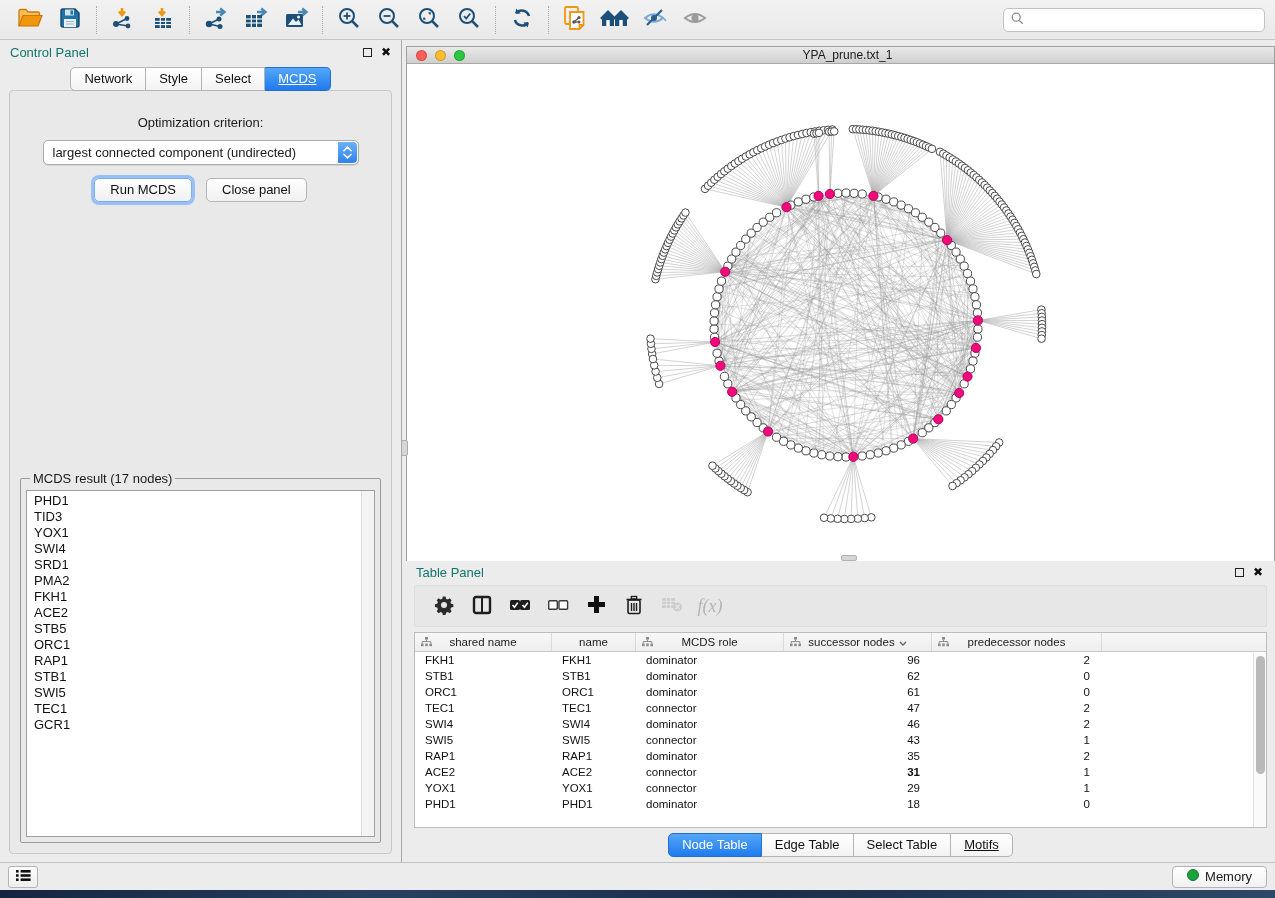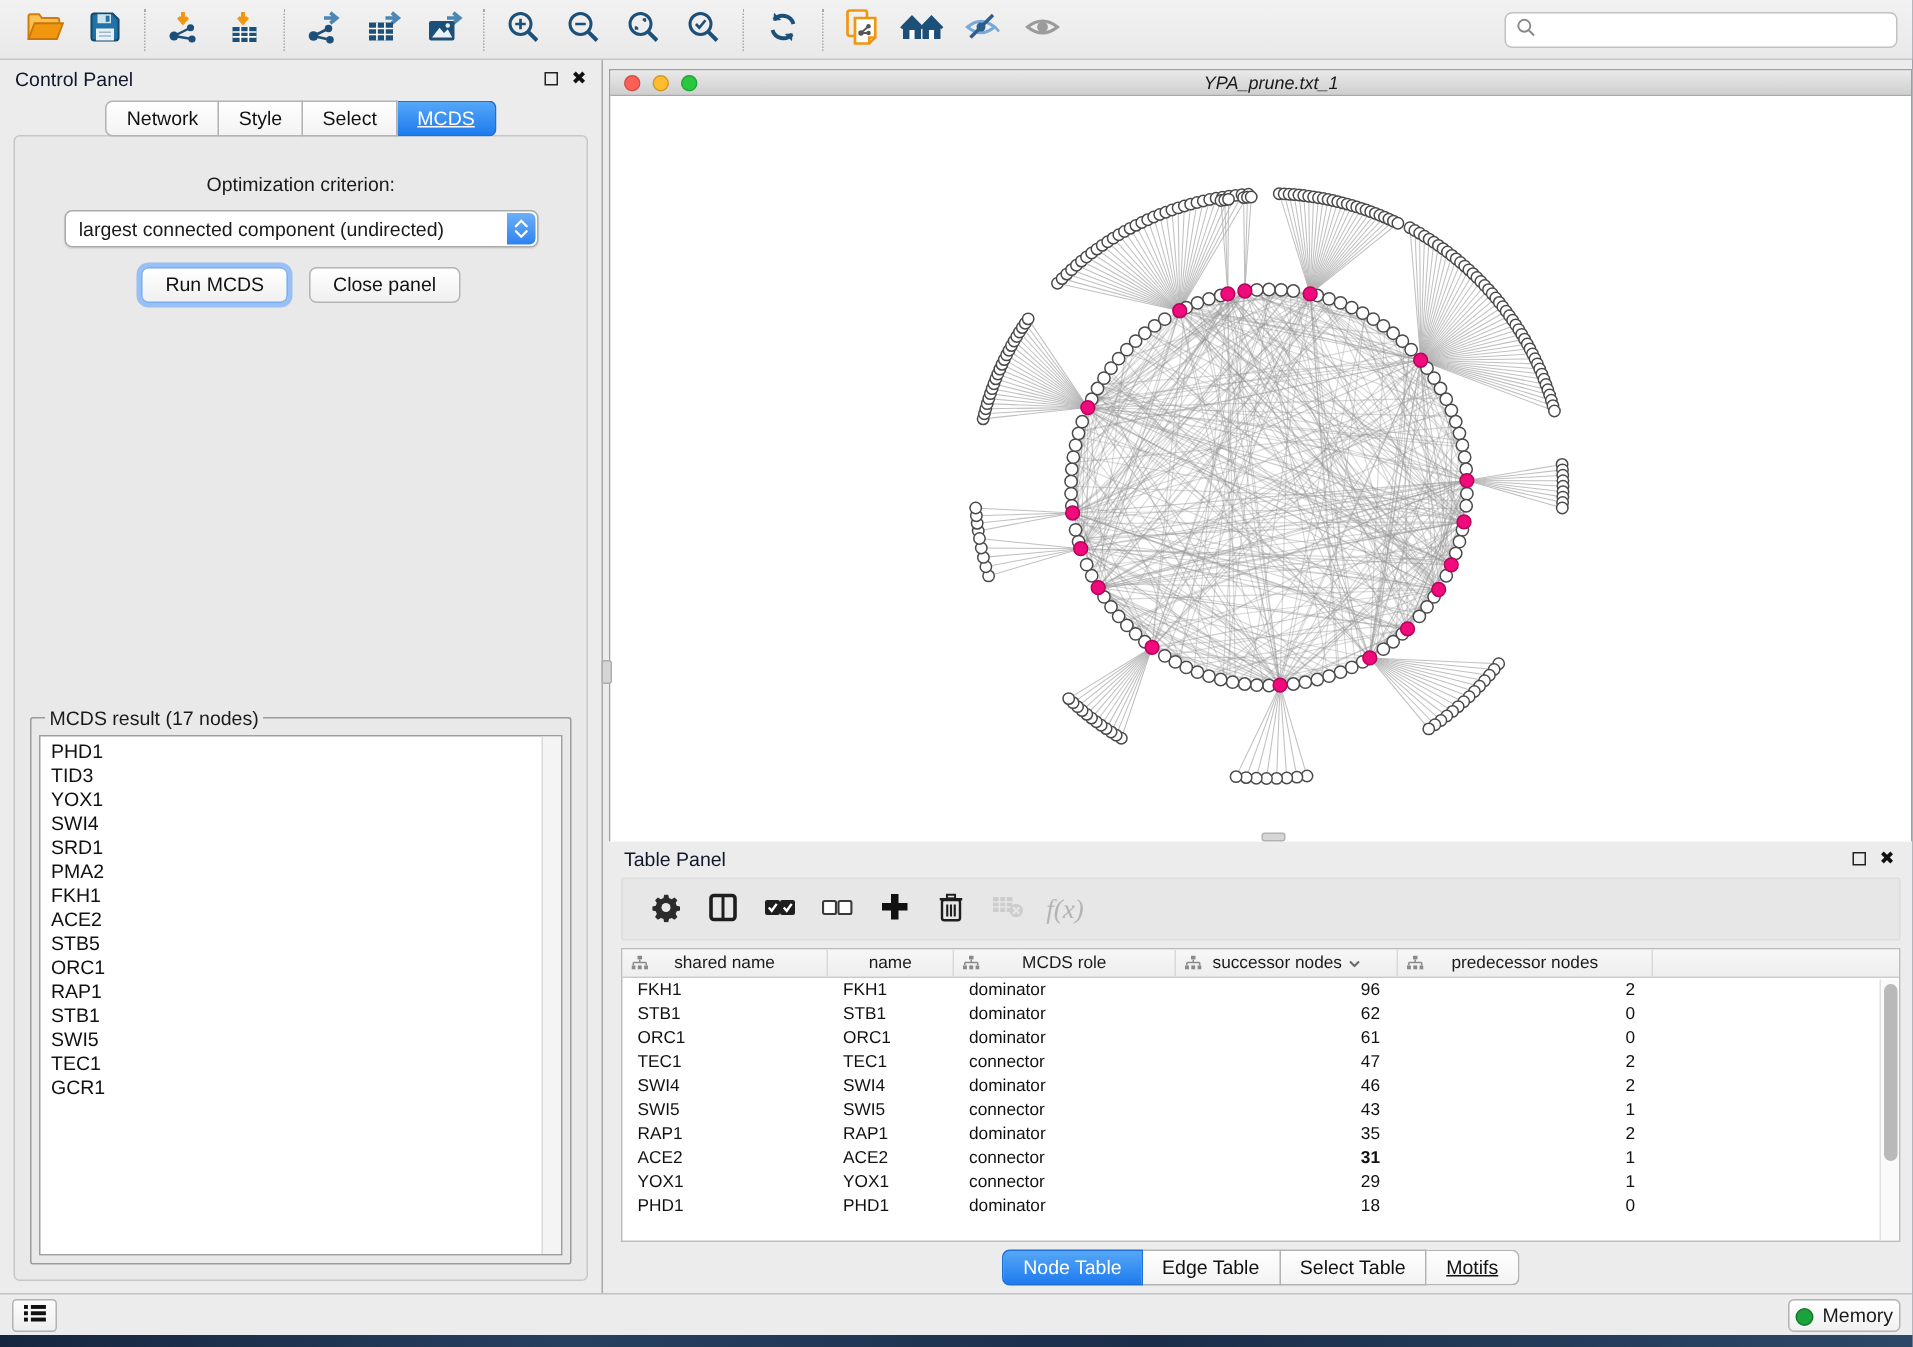--- a/index.html
+++ b/index.html
@@ -13,21 +13,21 @@
   .tsep { width:1px; height:28px; border-left:1px dotted #a8a8a8; margin:0 6px; }
   .searchbox { margin-left:auto; width:262px; height:24px; background:#fff; border:1px solid #c2c2c2; border-radius:5px; display:flex; align-items:center; padding:0 7px; }
   .searchbox input { border:none; outline:none; flex:1; font-size:12px; font-family:inherit; background:transparent; margin-left:5px; }
 
   
   .main { flex:1 1 auto; display:flex; min-height:0; position:relative; }
 
   
   .cpanel { width:402px; flex:0 0 auto; background:#ececec; border-right:1px solid #a9a9a9; display:flex; flex-direction:column; position:relative; }
   .panel-titlebar { display:flex; align-items:center; padding:5px 10px 2px; }
-  .panel-title { font-size:13px; color:#0f172a; }
+  .panel-title { font-size:13px; color:#0f766e; }
   .panel-wbtns { margin-left:auto; display:flex; gap:9px; align-items:center; }
   .wbtn-float { width:9px; height:9px; border:1.5px solid #222; display:inline-block; }
   .wbtn-close { font-size:12px; font-weight:bold; color:#111; line-height:9px; }
   .tabs-row { display:flex; justify-content:center; margin-top:5px; position:relative; z-index:2; }
   .seg { padding:3px 13px 4px; background:linear-gradient(#ffffff,#f3f3f3); border:1px solid #b3b3b3; border-left-width:0; font-size:13px; color:#111; }
   .seg:first-child { border-left-width:1px; border-radius:5px 0 0 5px; }
   .seg:last-child { border-radius:0 5px 5px 0;text-decoration:underline; }
   .seg.active { background:linear-gradient(#55a7f7,#1f7bee); border-color:#1f6fd6; color:#fff; }
   .cpanel-box { margin:-1px 9px 8px; flex:1; border:1px solid #c7c7c7; border-radius:4px; background:#e9e9e9; display:flex; flex-direction:column; padding:12px 10px 10px; min-height:0; }
   .opt-label { text-align:center; margin-top:12px; font-size:13px; }
@@ -43,21 +43,21 @@
   .mcds-scroll { position:absolute; top:0; right:0; bottom:0; width:13px; background:#f4f4f4; border-left:1px solid #dcdcdc; }
 
   
   .rightpane { flex:1; display:flex; flex-direction:column; min-width:0; padding-left:4px; position:relative; }
   .v-grab { position:absolute; left:-1px; top:400px; width:7px; height:16px; background:#d6d6d6; border:1px solid #adadad; border-radius:2px; z-index:5; }
 
   .netwin { margin-top:6px; height:515px; display:flex; flex-direction:column; border:1px solid #9f9f9f; border-bottom:none; background:#fff; }
   .net-titlebar { height:17px; background:linear-gradient(#e9e9e9,#cfcfcf); border-bottom:1px solid #a8a8a8; display:flex; align-items:center; position:relative; flex:0 0 auto; }
   .tlights { display:flex; gap:8px; margin-left:9px; }
   .tlight { width:11px; height:11px; border-radius:50%; }
-  .net-title { position:absolute; left:14px; right:0; text-align:center; font-size:12px; color:#1a1a1a;font-style:italic; }
+  .net-title { position:absolute; left:14px; right:0; text-align:center; font-size:12px; color:#1a1a1a; }
   .netview { flex:1; position:relative; background:#fff; }
   .netview svg { position:absolute; inset:0; }
   .h-grab { position:absolute; left:50%; bottom:0; width:16px; height:6px; background:#d6d6d6; border:1px solid #b2b2b2; border-radius:2px; }
 
   
   .tpanel { flex:1; display:flex; flex-direction:column; min-height:0; background:#ececec; }
   .tpanel .panel-titlebar { padding:4px 12px 1px 10px; }
   .ttoolbar { margin:4px 8px 0; height:42px; background:#e7e7e7; border:1px solid #dddddd; border-radius:2px; display:flex; align-items:center; gap:4px; padding:0 12px; }
   .ttbtn { width:34px; height:32px; display:flex; align-items:center; justify-content:center; }
   .fx { font-family:"Liberation Serif","DejaVu Serif",serif; font-style:italic; font-size:18px; color:#b4b4b4; }
@@ -70,21 +70,21 @@
   .td { padding:0 10px; white-space:nowrap; overflow:hidden; }
   .td.num { text-align:right; padding-right:12px; }
   .tbl-scroll { position:absolute; top:20px; right:0; bottom:0; width:13px; background:#fafafa; border-left:1px solid #e0e0e0; }
   .tbl-thumb { position:absolute; top:3px; left:2px; width:9px; height:118px; border-radius:5px; background:#b9b9b9; }
 
   .ttabs-row { height:34px; display:flex; align-items:center; justify-content:center; flex:0 0 auto; }
 
   
   .statusbar { height:28px; flex:0 0 auto; background:#ececec; border-top:1px solid #c2c2c2; display:flex; align-items:center; padding:0 8px; }
   .sbtn { width:30px; height:22px; background:linear-gradient(#fdfdfd,#eeeeee); border:1px solid #b3b3b3; border-radius:3px; display:flex; align-items:center; justify-content:center; }
-  .membtn { margin-left:auto; display:flex; align-items:flex-end; gap:6px; padding:2px 4px 3px; background:linear-gradient(#ffffff,#f1f1f1); border:1px solid #b3b3b3; border-radius:4px; font-size:13px; }
+  .membtn { margin-left:auto; display:flex; align-items:flex-start; gap:6px; padding:2px 14px 3px; background:linear-gradient(#ffffff,#f1f1f1); border:1px solid #b3b3b3; border-radius:4px; font-size:13px; }
   .memdot { width:12px; height:12px; border-radius:50%; }
 
   .desktop-strip { height:8px; background:linear-gradient(90deg,#16253f,#27405f 30%,#1b2d49 60%,#2c4866); }
 </style>
 </head>
 <body>
 
 <div class="app">
 
   <div class="toolbar">

